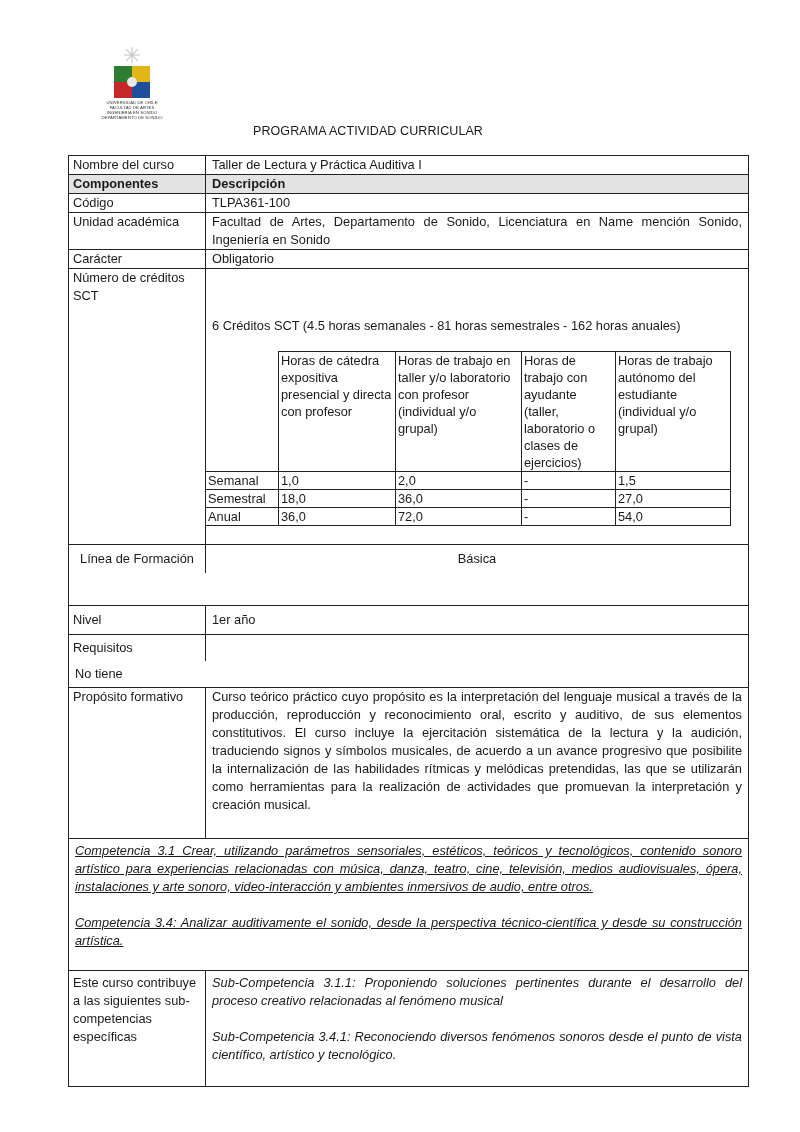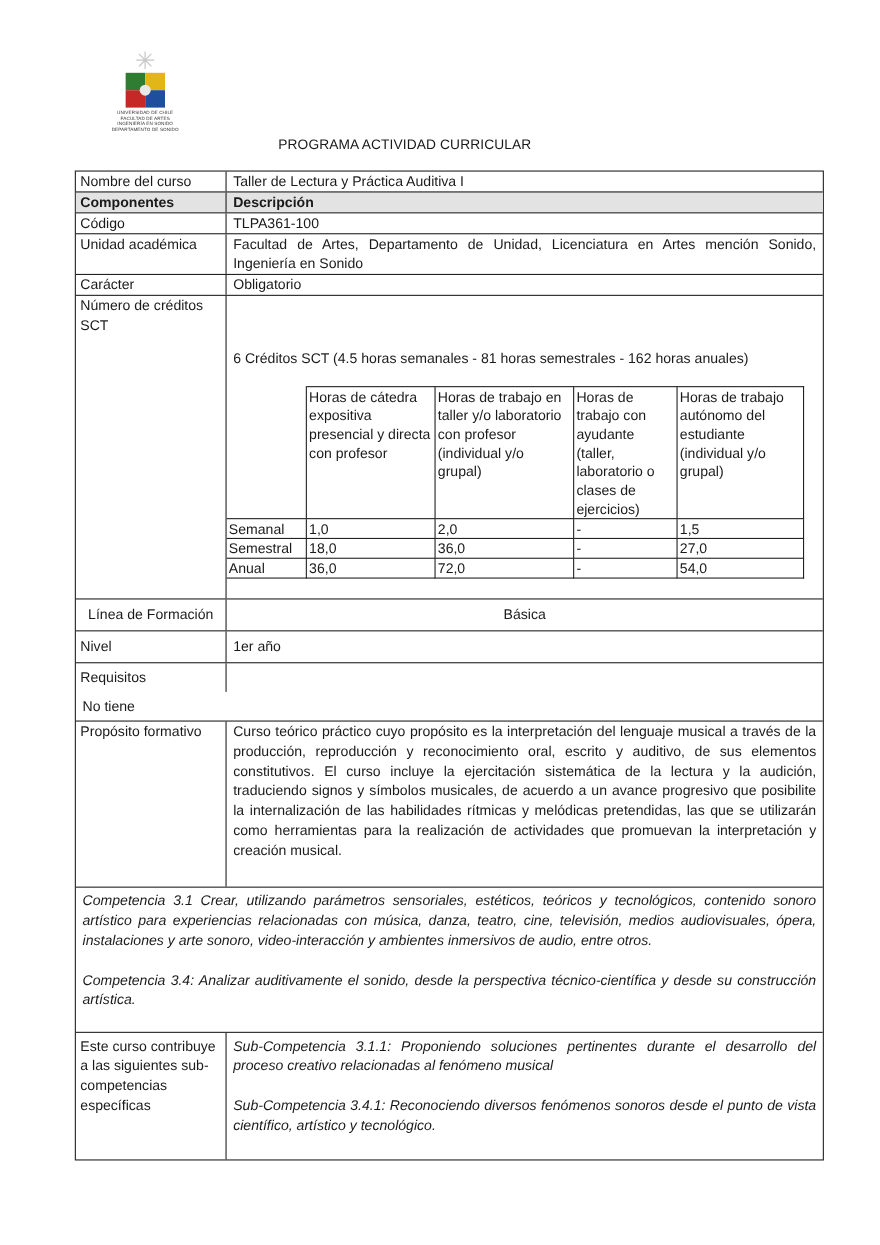--- a/index.html
+++ b/index.html
@@ -61,21 +61,21 @@
   <div class="row hdr">
     <div class="lbl">Componentes</div>
     <div class="val">Descripción</div>
   </div>
   <div class="row">
     <div class="lbl">Código</div>
     <div class="val">TLPA361-100</div>
   </div>
   <div class="row">
     <div class="lbl">Unidad académica</div>
-    <div class="val just">Facultad de Artes, Departamento de Unidad, Licenciatura en Artes mención Sonido, Ingeniería en Sonido</div>
+    <div class="val just">Facultad de Artes, Departamento de Sonido, Licenciatura en Name mención Sonido, Ingeniería en Sonido</div>
   </div>
   <div class="row">
     <div class="lbl">Carácter</div>
     <div class="val">Obligatorio</div>
   </div>
   <div class="row">
     <div class="lbl">Número de créditos SCT</div>
     <div class="val" style="padding-bottom:18px;margin-top:48px;">
       <div style="padding-bottom:12px;">6 Créditos SCT  (4.5 horas semanales - 81 horas semestrales - 162 horas anuales)</div>
       <table class="hours">
@@ -109,34 +109,34 @@
           <td>54,0</td>
         </tr>
       </tbody>
         </table>
     </div>
   </div>
   <div class="row" style="line-height:28px;text-align:center;">
     <div class="lbl">Línea de Formación</div>
     <div class="val">Básica</div>
   </div>
-  <div class="row" style="line-height:28px;">
+  <div class="row" style="line-height:28px;margin-top:32px;">
     <div class="lbl">Nivel</div>
     <div class="val">1er año</div>
   </div>
   <div class="row" style="line-height:26px;flex-direction:column;">
     <div class="lbl">Requisitos</div>
     <div class="val">No tiene</div>
   </div>
   <div class="row">
     <div class="lbl">Propósito formativo</div>
     <div class="val just" style="padding-bottom:24px;">Curso teórico práctico cuyo propósito es la interpretación del lenguaje musical a través de la producción, reproducción y reconocimiento oral, escrito y auditivo, de sus elementos constitutivos. El curso incluye la ejercitación sistemática de la lectura y la audición, traduciendo signos y símbolos musicales, de acuerdo a un avance progresivo que posibilite la internalización de las habilidades rítmicas y melódicas pretendidas, las que se utilizarán como herramientas para la realización de actividades que promuevan la interpretación y creación musical.</div>
   </div>
   <div class="row">
-    <div class="val just it pad-t" style="padding-bottom:20px;">
+    <div class="val just it pad-t" style="padding-bottom:20px;text-decoration:underline;">
       <div style="margin-bottom:18px;">Competencia 3.1 Crear, utilizando parámetros sensoriales, estéticos, teóricos y tecnológicos, contenido sonoro artístico para experiencias relacionadas con música, danza, teatro, cine, televisión, medios audiovisuales, ópera, instalaciones y arte sonoro, video-interacción y ambientes inmersivos de audio, entre otros.</div>
       <div>Competencia 3.4: Analizar auditivamente el sonido, desde la perspectiva técnico-científica y desde su construcción artística.</div>
     </div>
   </div>
   <div class="row">
     <div class="lbl pad-t">Este curso contribuye a las siguientes sub-competencias específicas</div>
     <div class="val just it pad-t" style="padding-bottom:22px;">
       <div style="margin-bottom:18px;">Sub-Competencia 3.1.1: Proponiendo soluciones pertinentes durante el desarrollo del proceso creativo relacionadas al fenómeno musical</div>
       <div>Sub-Competencia 3.4.1: Reconociendo diversos fenómenos sonoros desde el punto de vista científico, artístico y tecnológico.</div>
     </div>

